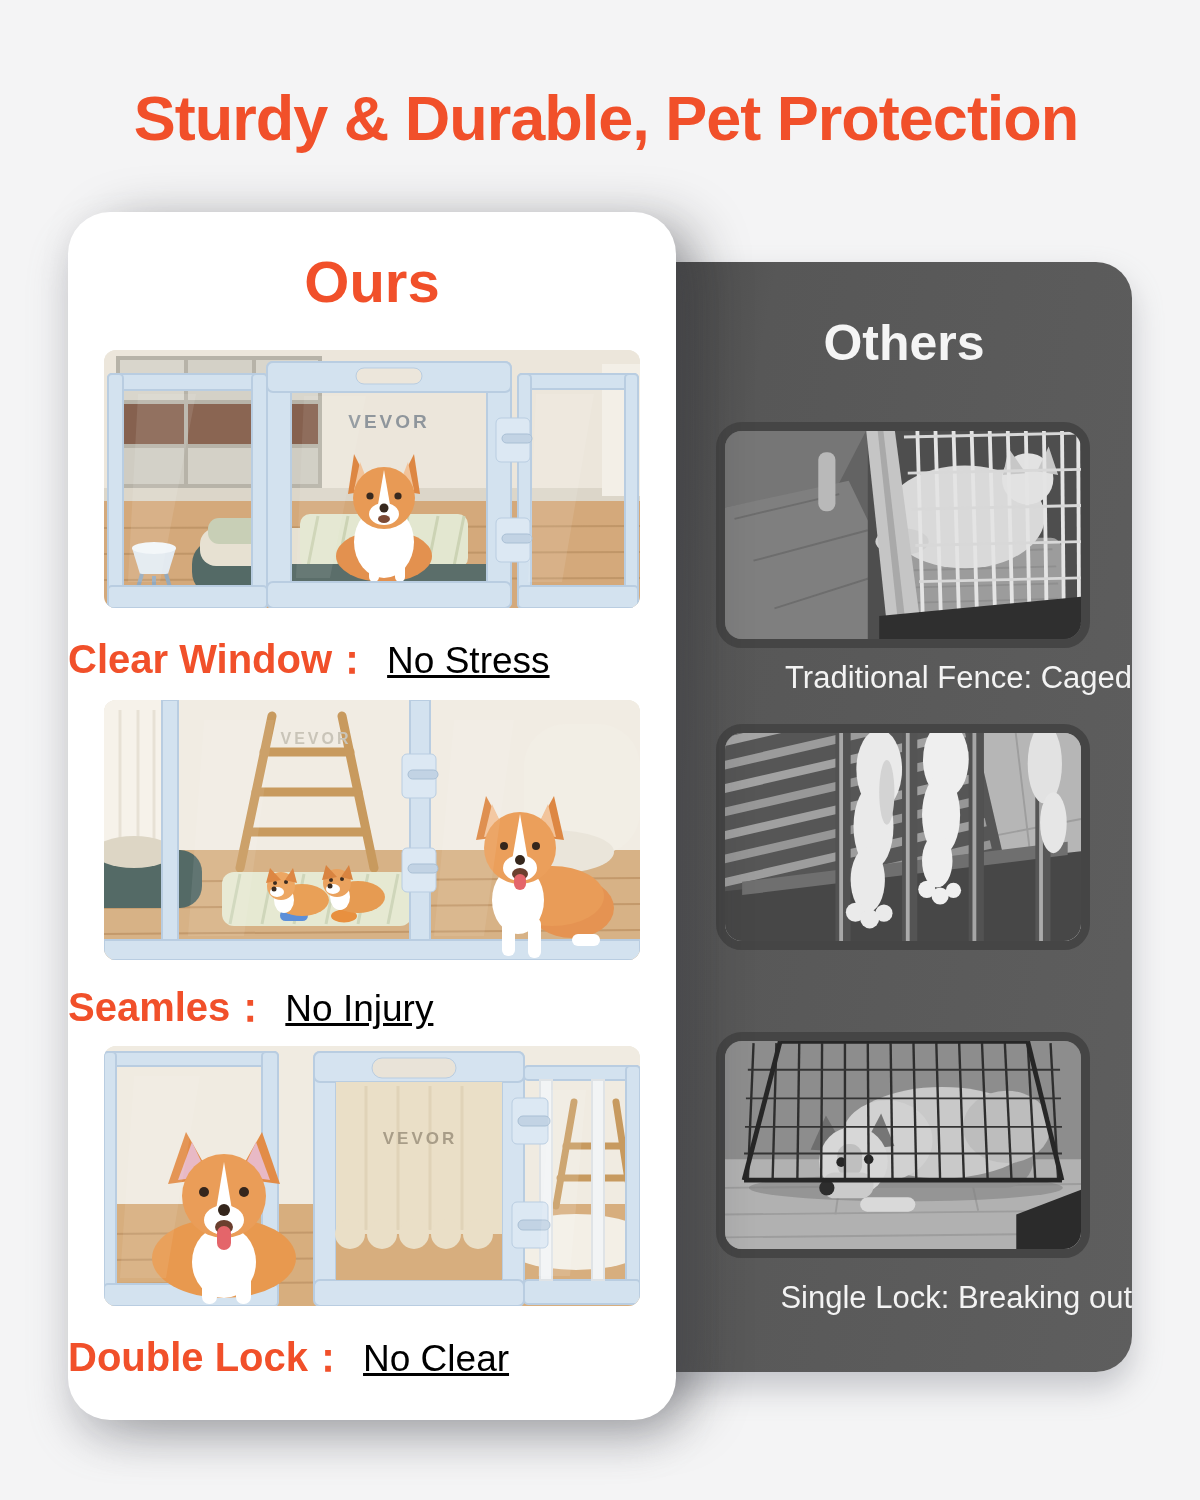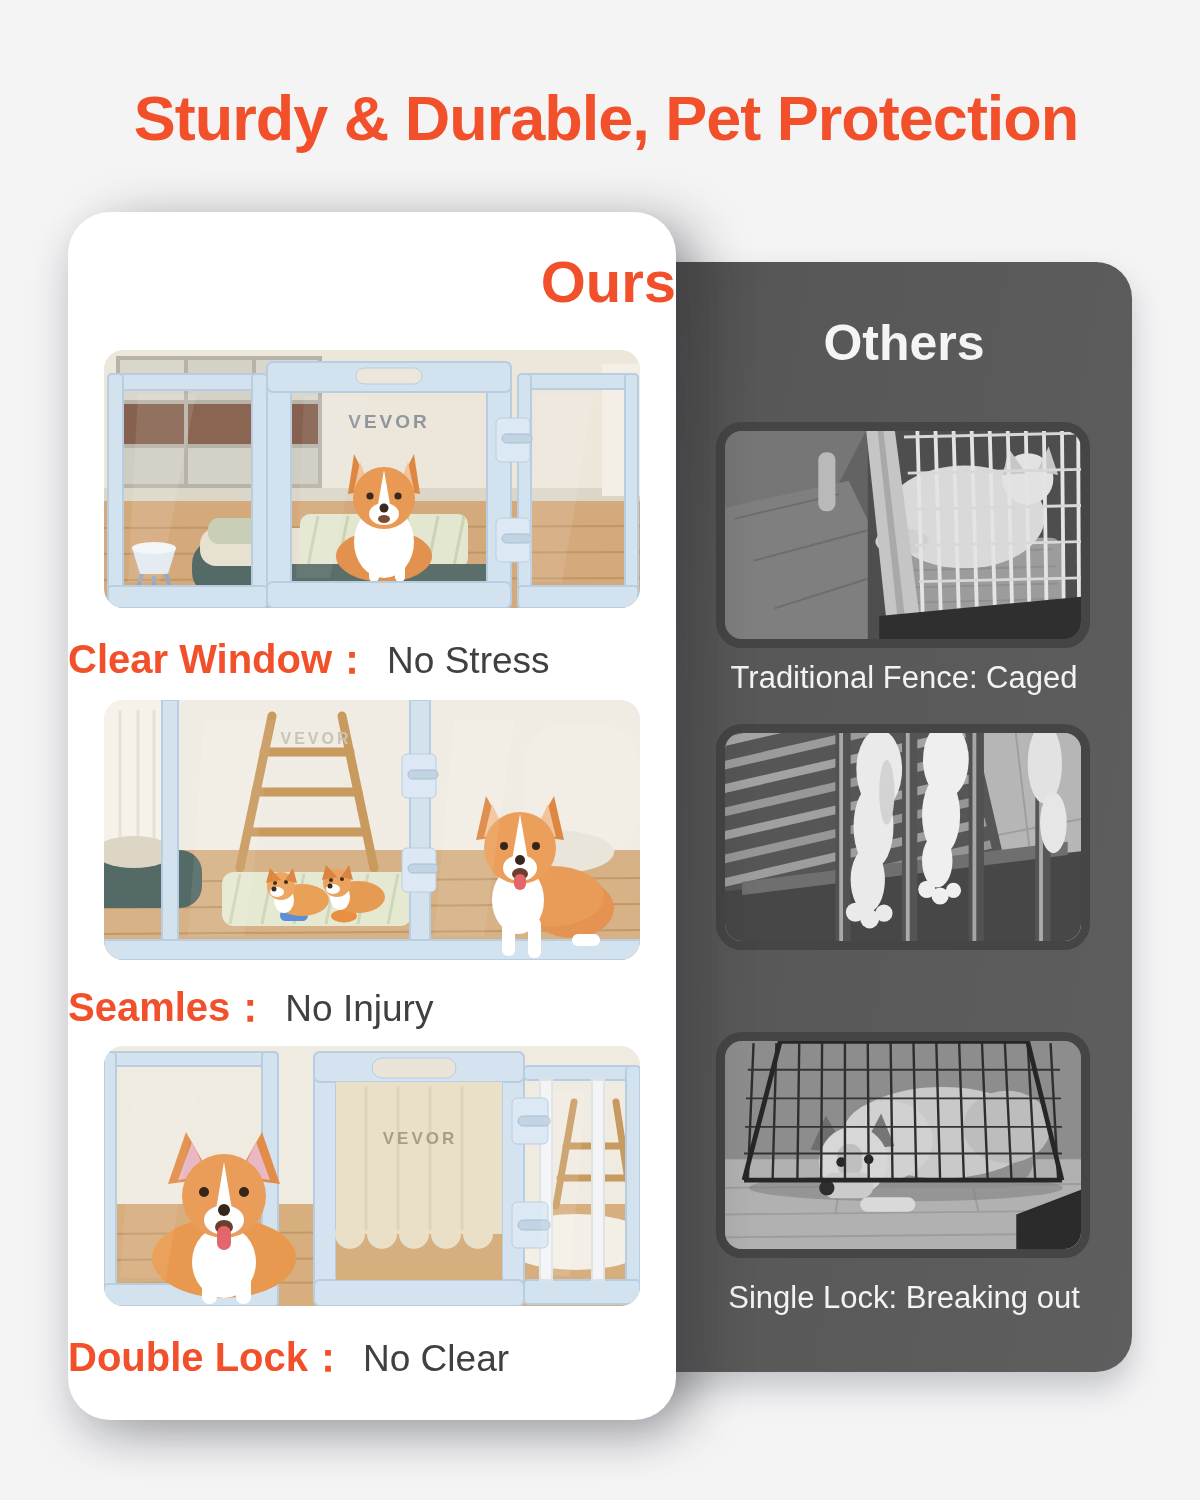--- a/index.html
+++ b/index.html
@@ -7,40 +7,40 @@
           font-family:"Liberation Sans",sans-serif;}
   .page-title{position:absolute;top:76px;left:0;width:100%;text-align:center;
     font-size:63px;font-weight:800;color:#f1502a;letter-spacing:-1px;margin:6px;}
   
   .dark-card{position:absolute;left:640px;top:262px;width:492px;height:1110px;
     background:linear-gradient(100deg,#4a4a4a 0%,#575757 20%,#5e5e5e 100%);
     border-radius:36px;z-index:1;box-shadow:0 16px 30px rgba(140,142,150,.45);}
   .white-card{position:absolute;left:68px;top:212px;width:608px;height:1208px;
     background:#ffffff;border-radius:42px;z-index:2;
     box-shadow:26px 6px 55px -8px rgba(30,30,35,.40),0 22px 40px rgba(130,134,144,.32);}
-  .ours-heading{position:absolute;top:36px;left:0;width:100%;text-align:right;margin:0;
+  .ours-heading{position:absolute;top:36px;left:0;width:100%;text-align:center;margin:0;
     font-size:58px;font-weight:800;color:#f1502a;}
   .others-heading{position:absolute;top:52px;left:36px;right:0;text-align:center;margin:0;
     font-size:50px;font-weight:700;color:#f4f4f4;}
   
-  .ours-figure{position:absolute;left:36px;width:536px;margin:0;border-radius:20px;
+  .ours-figure{position:absolute;left:36px;width:536px;margin:0;border-radius:12px;
     overflow:hidden;background:#ece6db;}
   .ours-figure svg{display:block;width:100%;height:100%;}
   .f1{top:138px;height:258px;} .f2{top:488px;height:260px;} .f3{top:834px;height:260px;}
   .others-figure{position:absolute;left:76px;width:374px;height:226px;margin:0;
     box-sizing:border-box;border:9px solid #454545;border-radius:26px;overflow:hidden;background:#777;}
   .others-figure svg{display:block;width:100%;height:100%;}
   .g1{top:160px;} .g2{top:462px;} .g3{top:770px;}
   
   .ours-caption{position:absolute;left:0;width:100%;display:flex;justify-content:flex-start;
     align-items:baseline;gap:15px;}
   .c1{top:420px;} .c2{top:768px;} .c3{top:1118px;}
   .ours-caption .lab{font-size:40px;font-weight:700;color:#f1502a;}
-  .ours-caption .des{font-size:37px;font-weight:400;color:#404040;}
-  .others-caption{position:absolute;left:36px;right:0;text-align:center;
+  .ours-caption .des{font-size:37px;font-weight:400;color:#000000;text-decoration:underline;}
+  .others-caption{position:absolute;left:36px;right:0;text-align:right;
     font-size:31px;font-weight:400;color:#f3f3f3;}
   .k1{top:398px;} .k2{top:706px;} .k3{top:1018px;}
   svg text{font-family:"Liberation Sans",sans-serif;}
 </style>
 </head>
 <body>
 
 <div class="canvas">
 
   <h1 class="page-title">Sturdy &amp; Durable, Pet Protection</h1>

